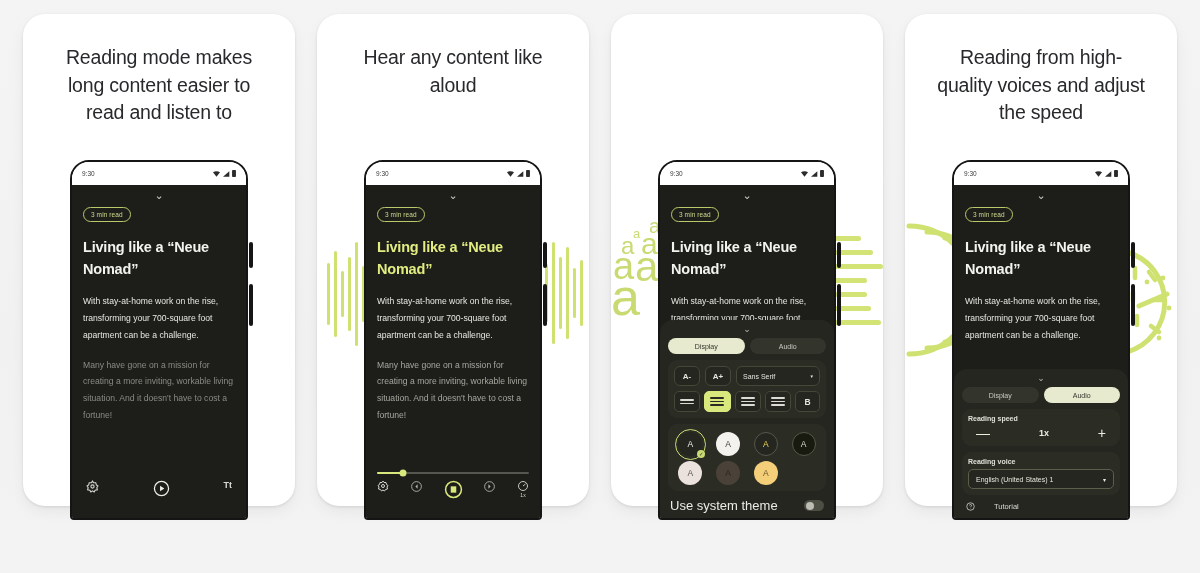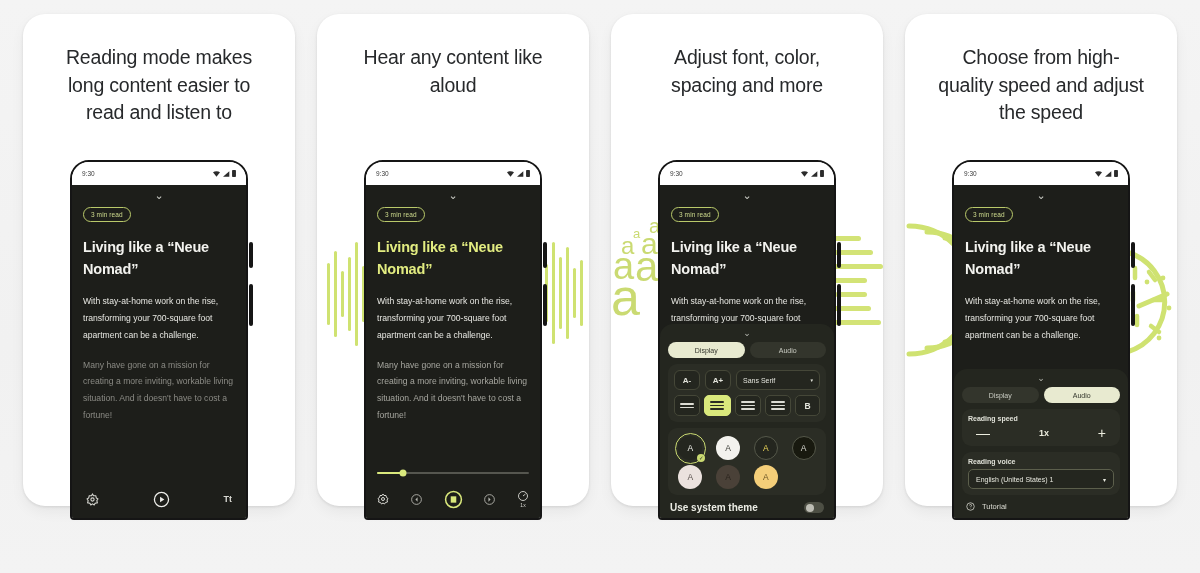--- a/index.html
+++ b/index.html
@@ -132,21 +132,21 @@
   .art-body.dim { color: #a6a69f; }
   .art-body.dimmer { color: #8a8a84; }
 
   
   .toolbar {
     position: absolute;
     left: 0; right: 0; bottom: 0;
     height: 38px;
     background: #1d1e1a;
     display: flex;
-    align-items: center;
+    align-items: flex-start;
     justify-content: space-between;
     padding: 0 14px;
   }
   .toolbar.audio { justify-content: space-between; padding: 0 11px; }
   .tb-icon { color: #d8d8d2; display: flex; align-items: center; }
 
   .slider-row {
     position: absolute;
     left: 11px; right: 11px; bottom: 40px;
     height: 10px;
@@ -279,21 +279,21 @@
     font-size: 5.5px;
     display: flex; align-items: center; justify-content: center;
   }
   .sys-row {
     display: flex;
     align-items: center;
     justify-content: space-between;
     margin-top: 7px;
     padding: 0 2px 5px;
   }
-  .sys-label { font-size: 10px; color: #ebece4; font-weight: bold; }
+  .sys-label { font-size: 13px; color: #ebece4; font-weight: normal; }
   .toggle {
     width: 20px; height: 11px;
     border-radius: 6px;
     background: #4d4f44;
     position: relative;
   }
   .toggle::after {
     content: "";
     position: absolute;
     left: 1.5px; top: 1.5px;
@@ -325,21 +325,21 @@
     align-items: center;
     justify-content: space-between;
     padding: 0 7px;
     color: #e7e8de;
     font-size: 7px;
     background: #24261f;
   }
   .menu-row {
     display: flex;
     align-items: center;
-    gap: 7px;
+    gap: 19px;
     padding: 7px 4px;
     color: #dcdcd3;
     font-size: 7.5px;
   }
 
   
   .deco { position: absolute; z-index: 1; pointer-events: none; }
   .wave-group { display: flex; align-items: center; gap: 4px; }
   .wave-bar { width: 3px; background: #cfe271; border-radius: 2px; }
   .letter-a {
@@ -491,21 +491,20 @@
               <span style="font-size:5px;margin-top:1px;">1x</span>
             </span>
           </div>
         </div>
       </div>
     </div>
   </div>
 
   <div class="card">
     <div class="card-clip">
-      <div class="headline">Adjust font, color, spacing and more</div>
 
       <div class="deco" style="left:0px; top:214px; width:58px;">
         <span class="letter-a" style="font-size:13px; margin-left:22px;">a</span>
         <span class="letter-a" style="font-size:24px; margin-left:10px; margin-top:-3px;">a</span>
         <span class="letter-a" style="font-size:38px; margin-left:2px; margin-top:-6px;">a</span>
         <span class="letter-a" style="font-size:52px; margin-left:0px; margin-top:-8px;">a</span>
       </div>
       <div class="deco" style="left:22px; top:204px; width:50px;">
         <span class="letter-a" style="font-size:20px; margin-left:16px;">a</span>
         <span class="letter-a" style="font-size:30px; margin-left:8px; margin-top:-4px;">a</span>
@@ -620,21 +619,21 @@
               <span class="toggle"></span>
             </div>
           </div>
         </div>
       </div>
     </div>
   </div>
 
   <div class="card">
     <div class="card-clip">
-      <div class="headline">Choose from high-quality speed and adjust the speed</div>
+      <div class="headline">Reading from high-quality voices and adjust the speed</div>
 
       <div class="deco" style="left:-6px; top:200px;">
         <svg width="70" height="150" viewBox="0 0 70 150" fill="none" stroke="#cfe271" stroke-width="5" stroke-linecap="round">
           <path d="M10 140 A64 64 0 0 0 10 12"></path>
           <path d="M28 134 A46 46 0 0 0 28 18"></path>
           <path d="M46 128 A30 30 0 0 0 46 24"></path>
           <path d="M62 118 A14 14 0 0 0 62 32"></path>
         </svg>
       </div>
 

